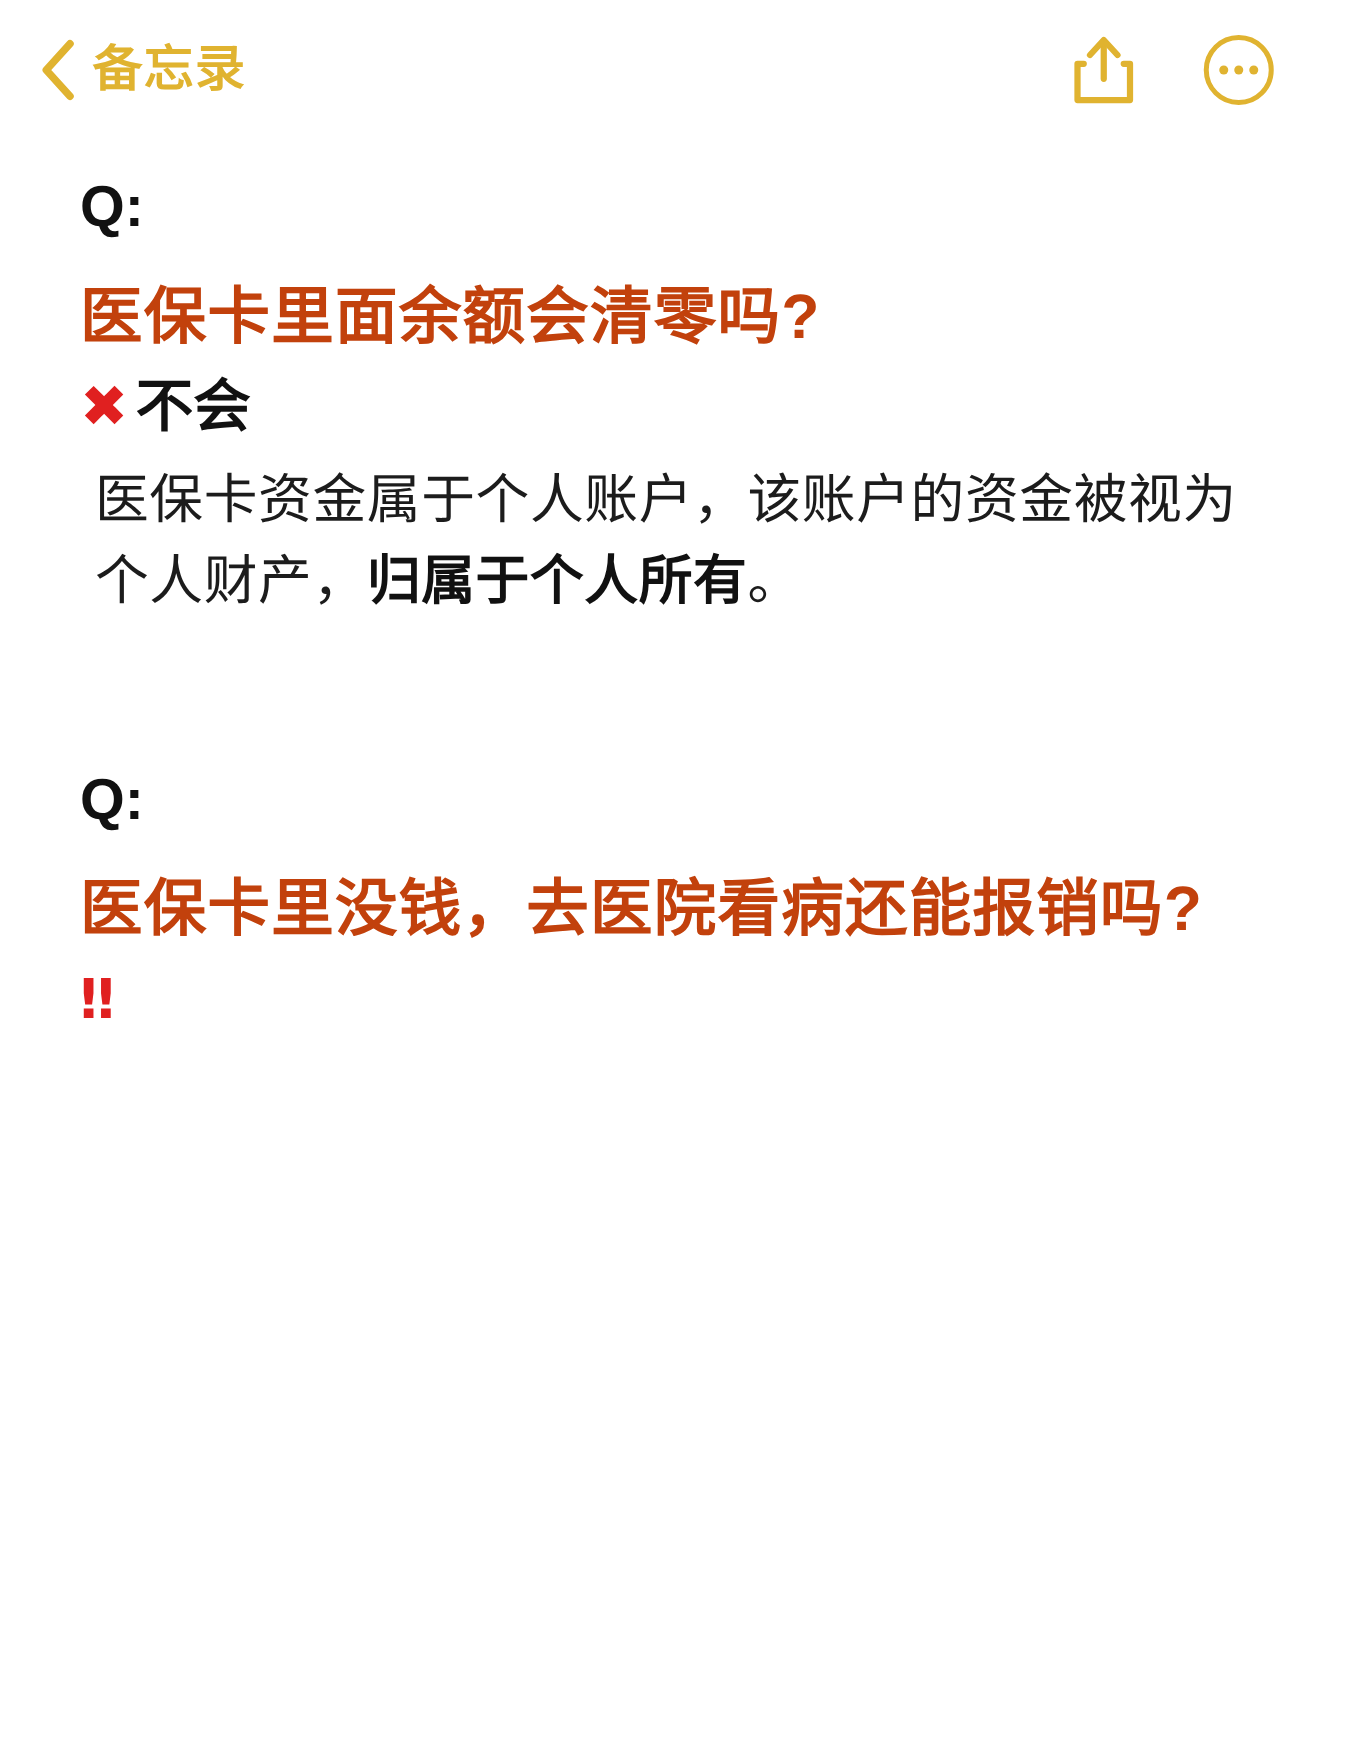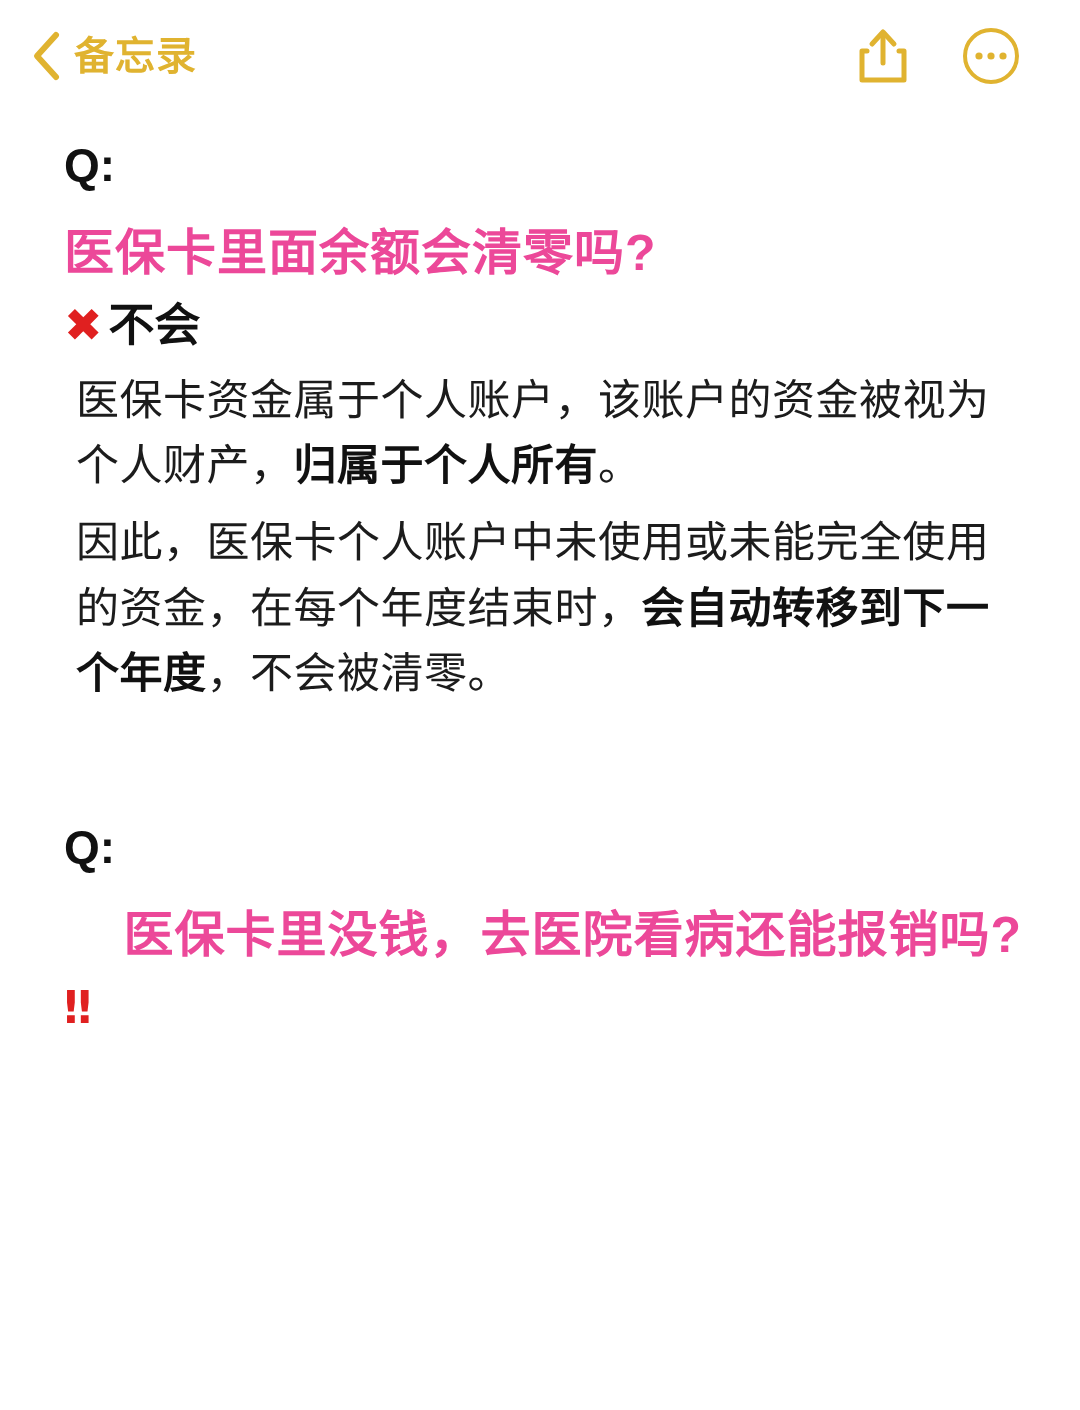--- a/index.html
+++ b/index.html
@@ -63,21 +63,21 @@
     font-size: 46px;
     font-weight: 700;
     color: #111;
     letter-spacing: 0px;
     margin: 18px 0 30px 0;
     line-height: 1.1;
   }
   .q-title {
     font-size: 50px;
     font-weight: 700;
-    color: #ec4899;
+    color: #c2410c;
     line-height: 1.3;
     margin: 16px 0 6px 0;
     letter-spacing: 1px;
   }
   .answer-head {
     font-size: 46px;
     font-weight: 700;
     color: #111;
     line-height: 1.35;
     margin: 8px 0 4px 0;
@@ -103,21 +103,21 @@
   }
   .para {
     font-size: 43px;
     line-height: 1.52;
     color: #1c1c1c;
     margin: 12px;
     letter-spacing: 0.5px;
   }
   .para b { font-weight: 700; color: #111; }
   .gap-block { height: 86px; }
-  .q-block-2 .q-title { margin-bottom: 10px; text-align: right; }
+  .q-block-2 .q-title { margin-bottom: 10px; }
 </style>
 </head>
 <body>
 
 <div class="navbar">
   <div class="nav-left">
     <span class="icon-btn">
       <svg class="back-chevron" viewBox="0 0 34 52" aria-hidden="true">
         <polyline points="26,5 7,26 26,47" fill="none" stroke="#e0b330" stroke-width="6" stroke-linecap="round" stroke-linejoin="round"></polyline>
       </svg>
@@ -148,23 +148,20 @@
   <div class="q-block q-block-1">
     <div class="q-label">Q:</div>
     <div class="q-title">医保卡里面余额会清零吗?</div>
     <div class="answer-head">
       <span class="mark-x">✖</span>
       <span>不会</span>
     </div>
     <p class="para">
       <span>医保卡资金属于个人账户，该账户的资金被视为个人财产，</span><b>归属于个人所有</b><span>。</span>
     </p>
-    <p class="para">
-      <span>因此，医保卡个人账户中未使用或未能完全使用的资金，在每个年度结束时，</span><b>会自动转移到下一个年度</b><span>，不会被清零。</span>
-    </p>
   </div>
 
   <div class="gap-block"></div>
 
   <div class="q-block q-block-2">
     <div class="q-label">Q:</div>
     <div class="q-title">医保卡里没钱，去医院看病还能报销吗?</div>
     <div class="answer-head">
       <span class="mark-bang">‼</span>
     </div>

